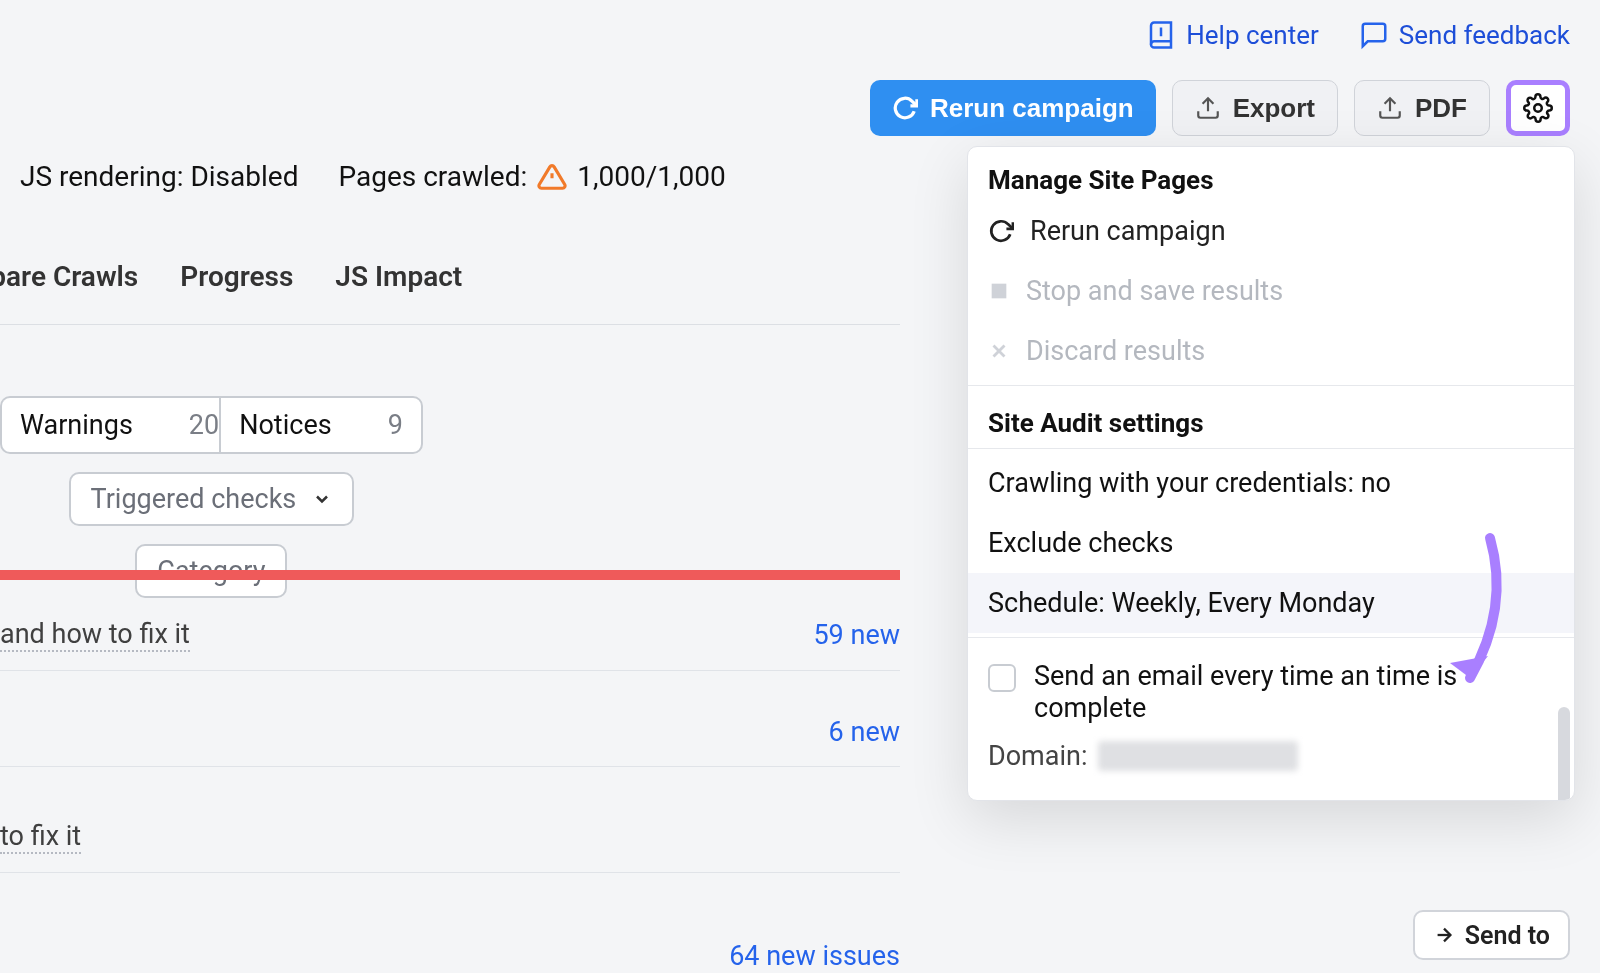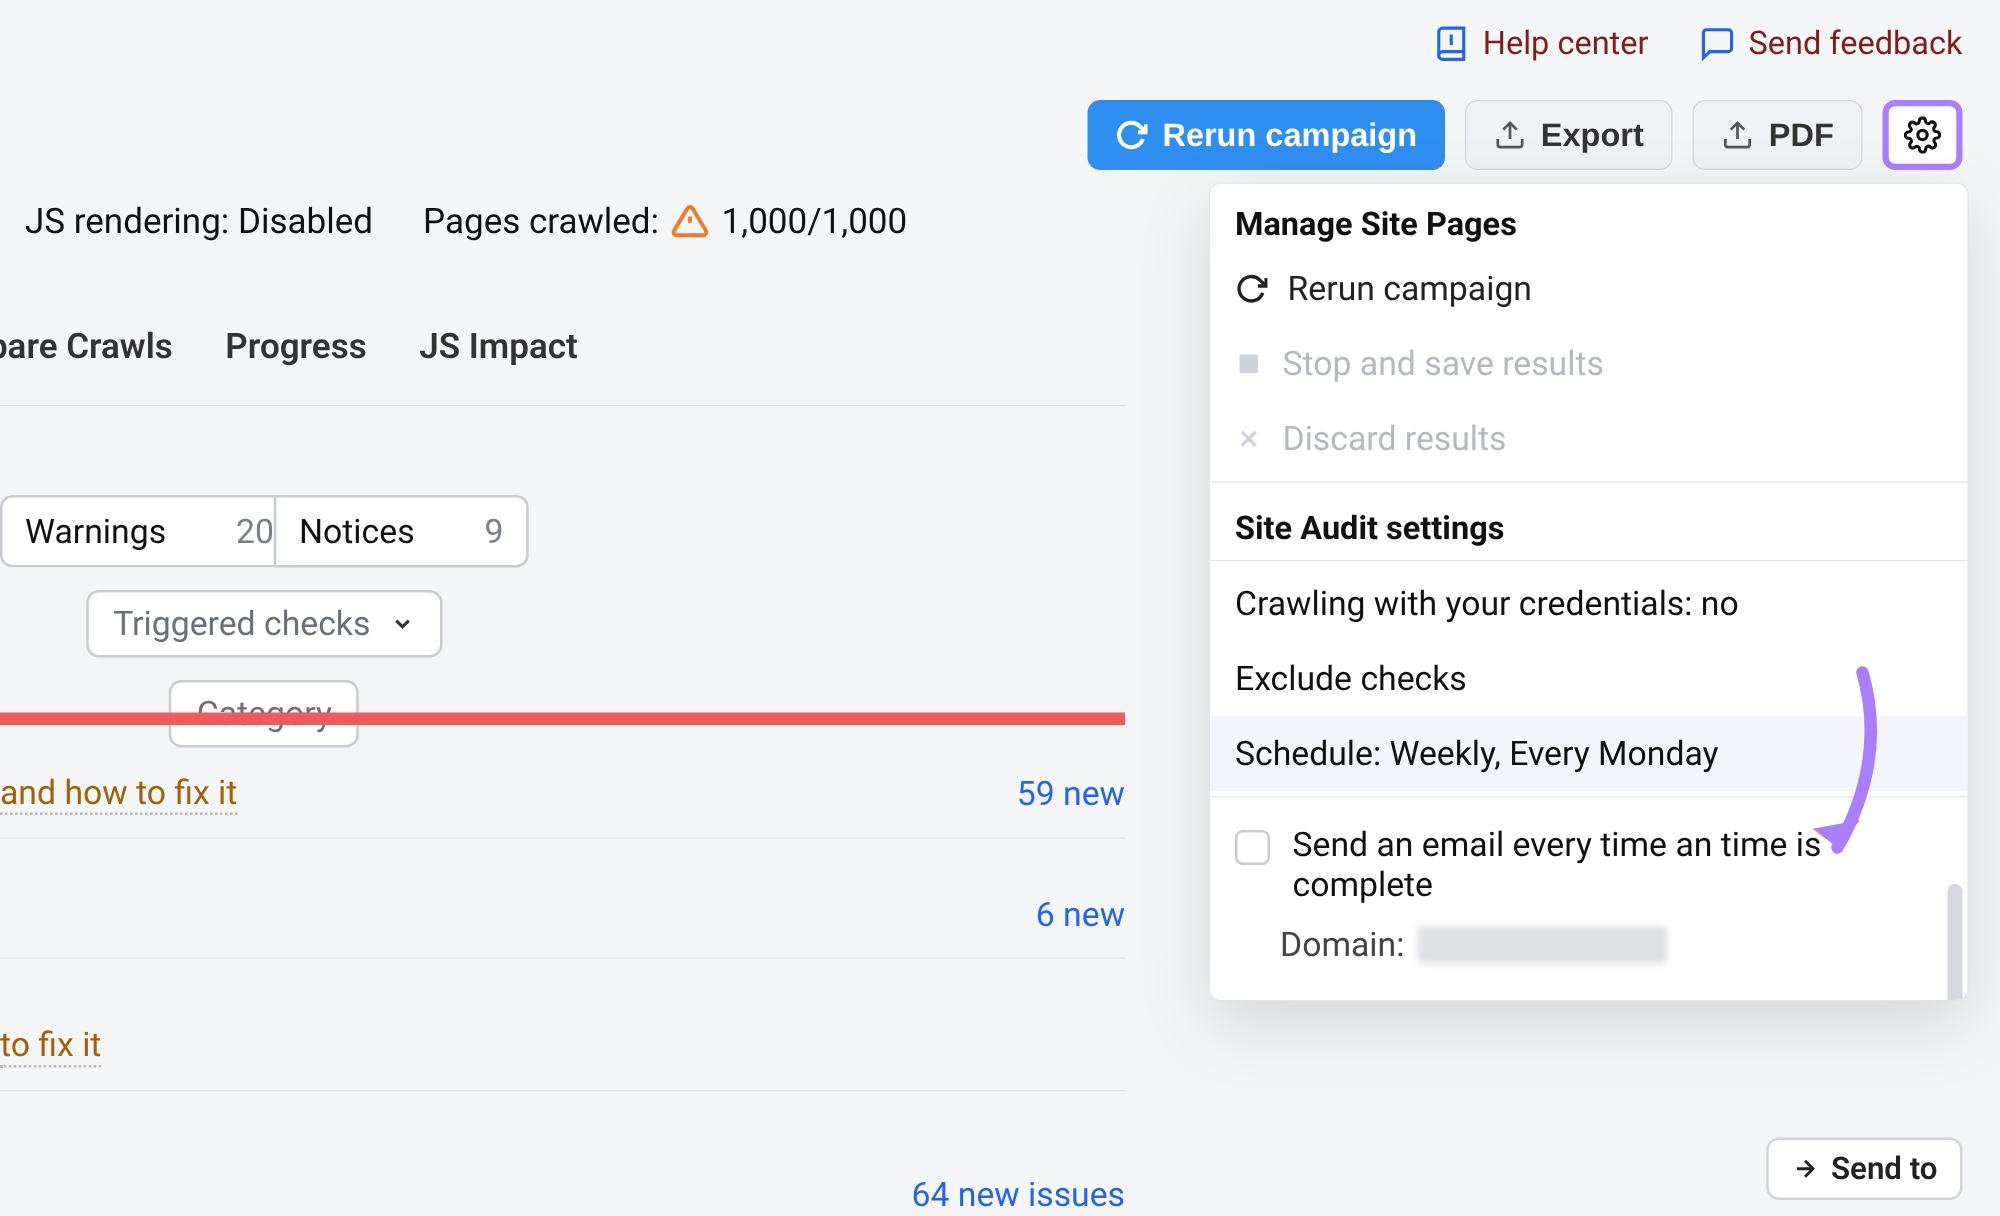--- a/index.html
+++ b/index.html
@@ -18,21 +18,21 @@
     top: 20px;
     right: 30px;
     display: flex;
     gap: 40px;
     align-items: center;
   }
   .top-link {
     display: flex;
     align-items: center;
     gap: 10px;
-    color: #7f1d1d;
+    color: #1d4ed8;
     cursor: pointer;
   }
   .icon-svg { flex-shrink: 0; }
   .action-row {
     position: absolute;
     top: 80px;
     right: 30px;
     display: flex;
     gap: 16px;
     align-items: center;
@@ -146,21 +146,21 @@
     display: flex;
     justify-content: space-between;
     align-items: center;
     padding: 0 0 18px 0;
     font-size: 27px;
   }
   .row1 { top: 618px; border-bottom: 1px solid #e0e3e8; }
   .row2 { top: 716px; border-bottom: 1px solid #e0e3e8; }
   .row3 { top: 880px; border-bottom: 1px solid #e0e3e8; }
   .row4 { top: 940px; }
-  .issue-title { color: #a16207; border-bottom: 2px dotted #b5b9c2; }
+  .issue-title { color: #404040; border-bottom: 2px dotted #b5b9c2; }
   .issue-count { color: #2563eb; }
   
   .popover {
     position: absolute;
     top: 146px;
     right: 25px;
     width: 608px;
     background: #fff;
     border: 1px solid #e2e4e9;
     border-radius: 10px;
@@ -198,21 +198,20 @@
     border-radius: 6px;
     background: #fff;
     margin-top: 4px;
     flex-shrink: 0;
   }
   .domain-row {
     display: flex; align-items: center; gap: 10px;
     padding: 8px 20px 28px 20px;
     font-size: 27px;
     color: #444;
-    margin-left: 36px;
   }
   .domain-blur {
     width: 200px; height: 30px;
     background: #dfe0e3;
     filter: blur(3px);
     border-radius: 4px;
   }
   .scrollbar {
     position: absolute;
     right: 4px;

